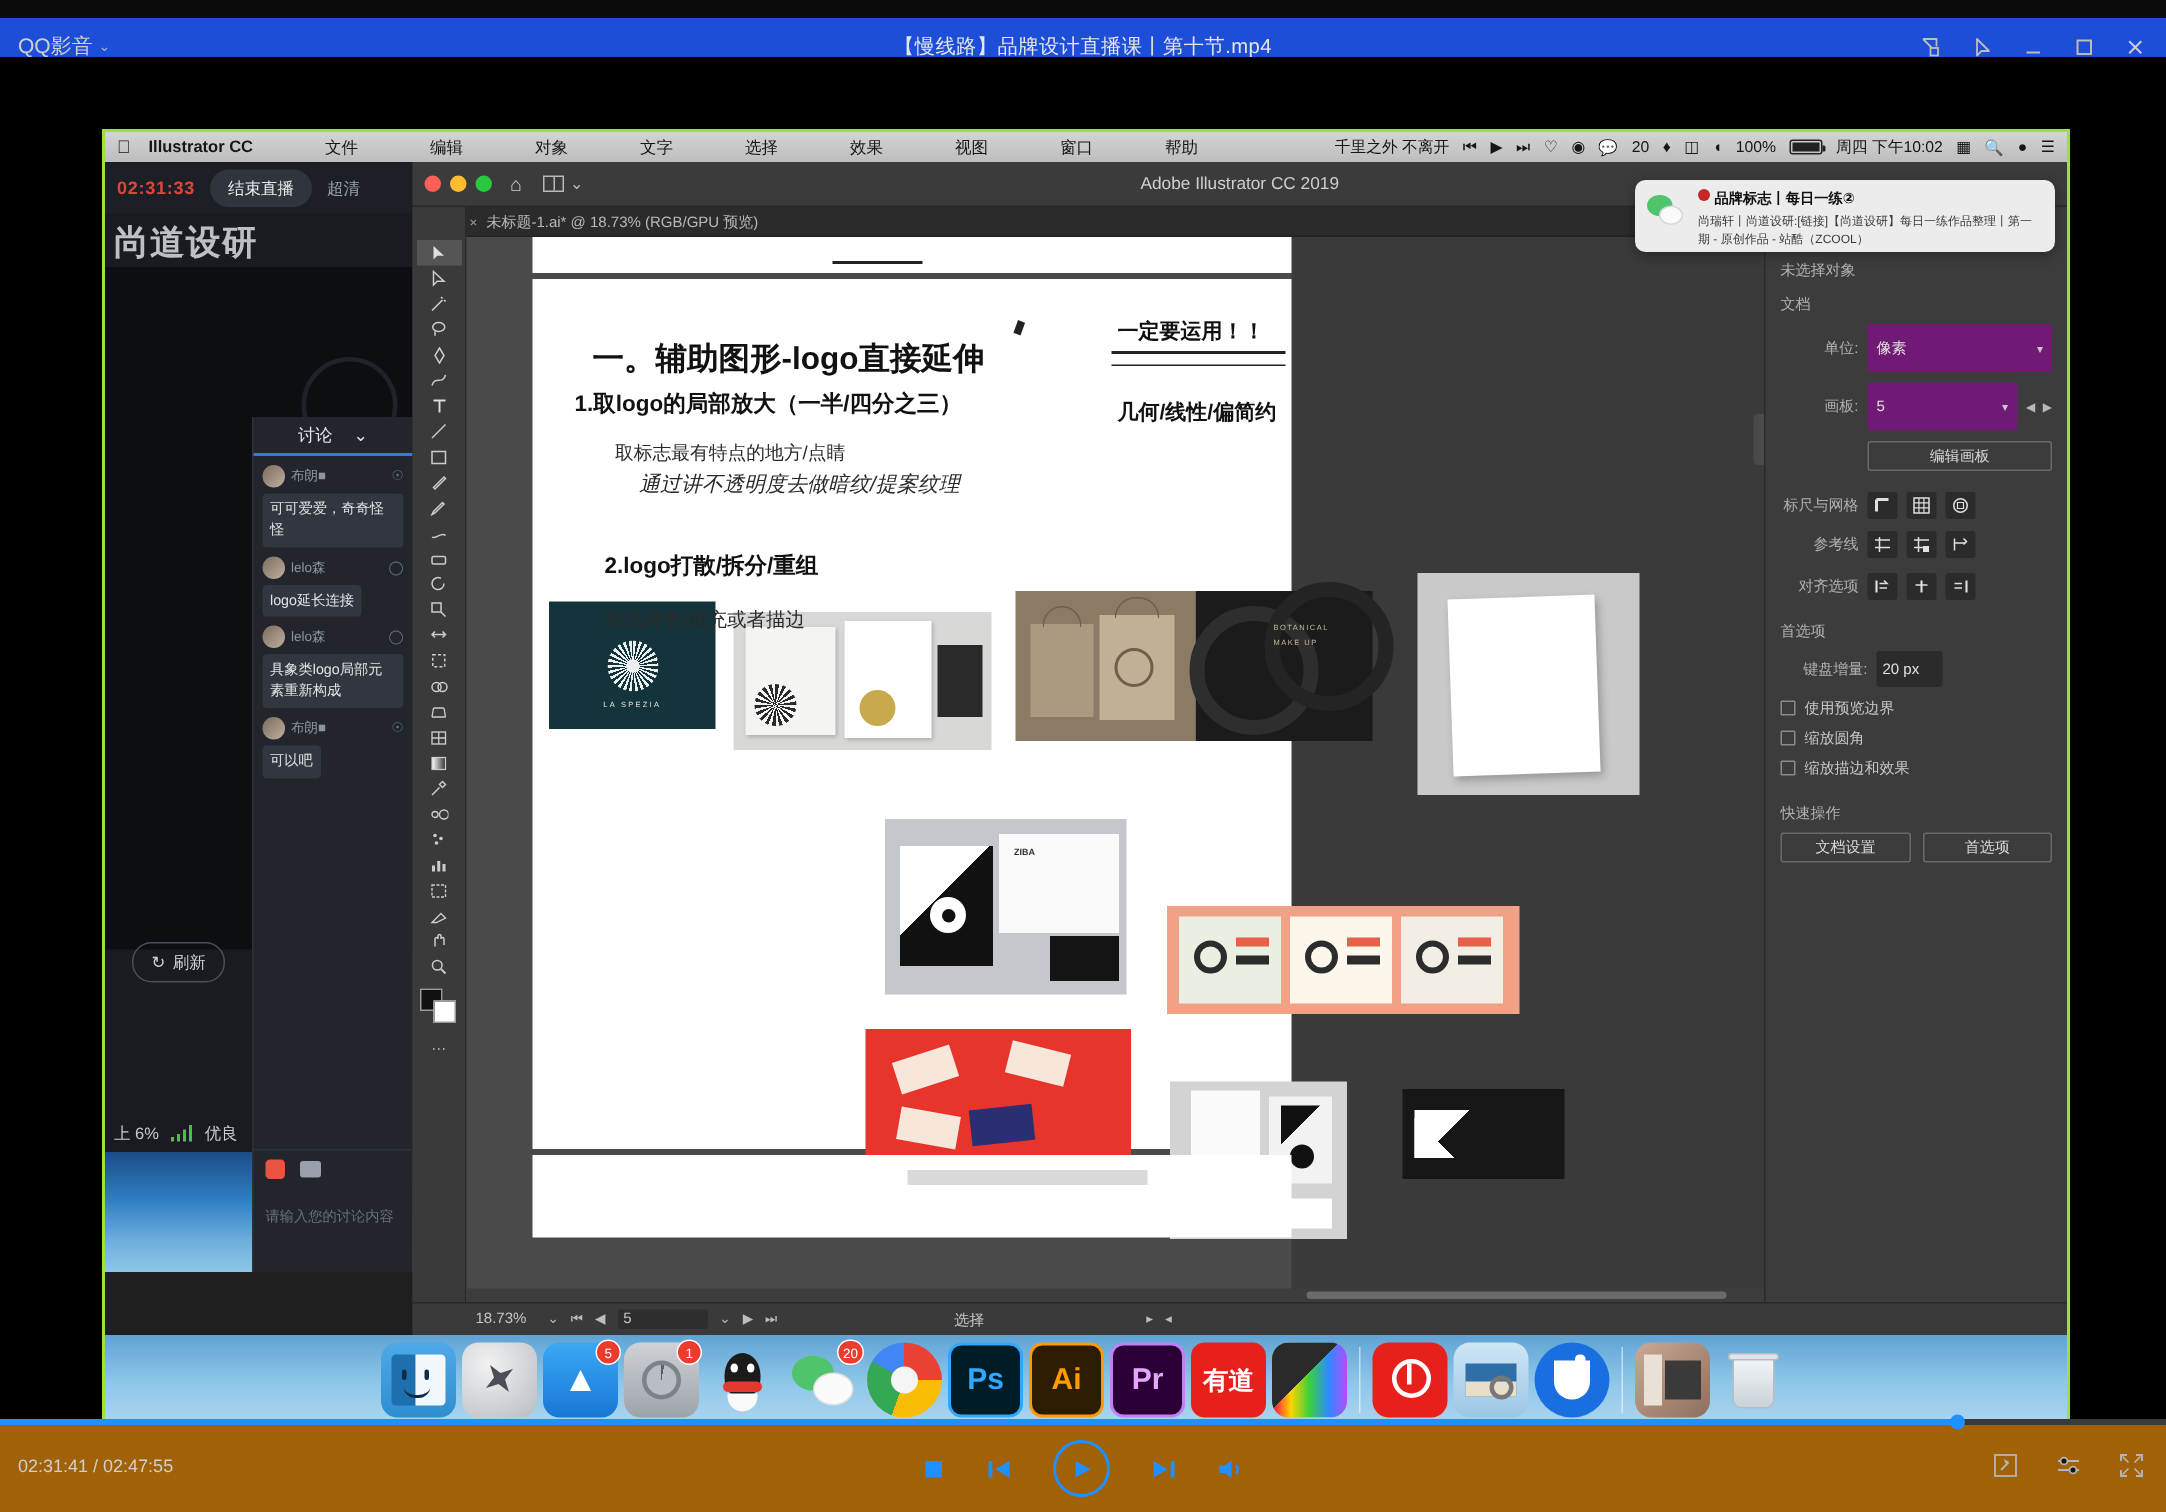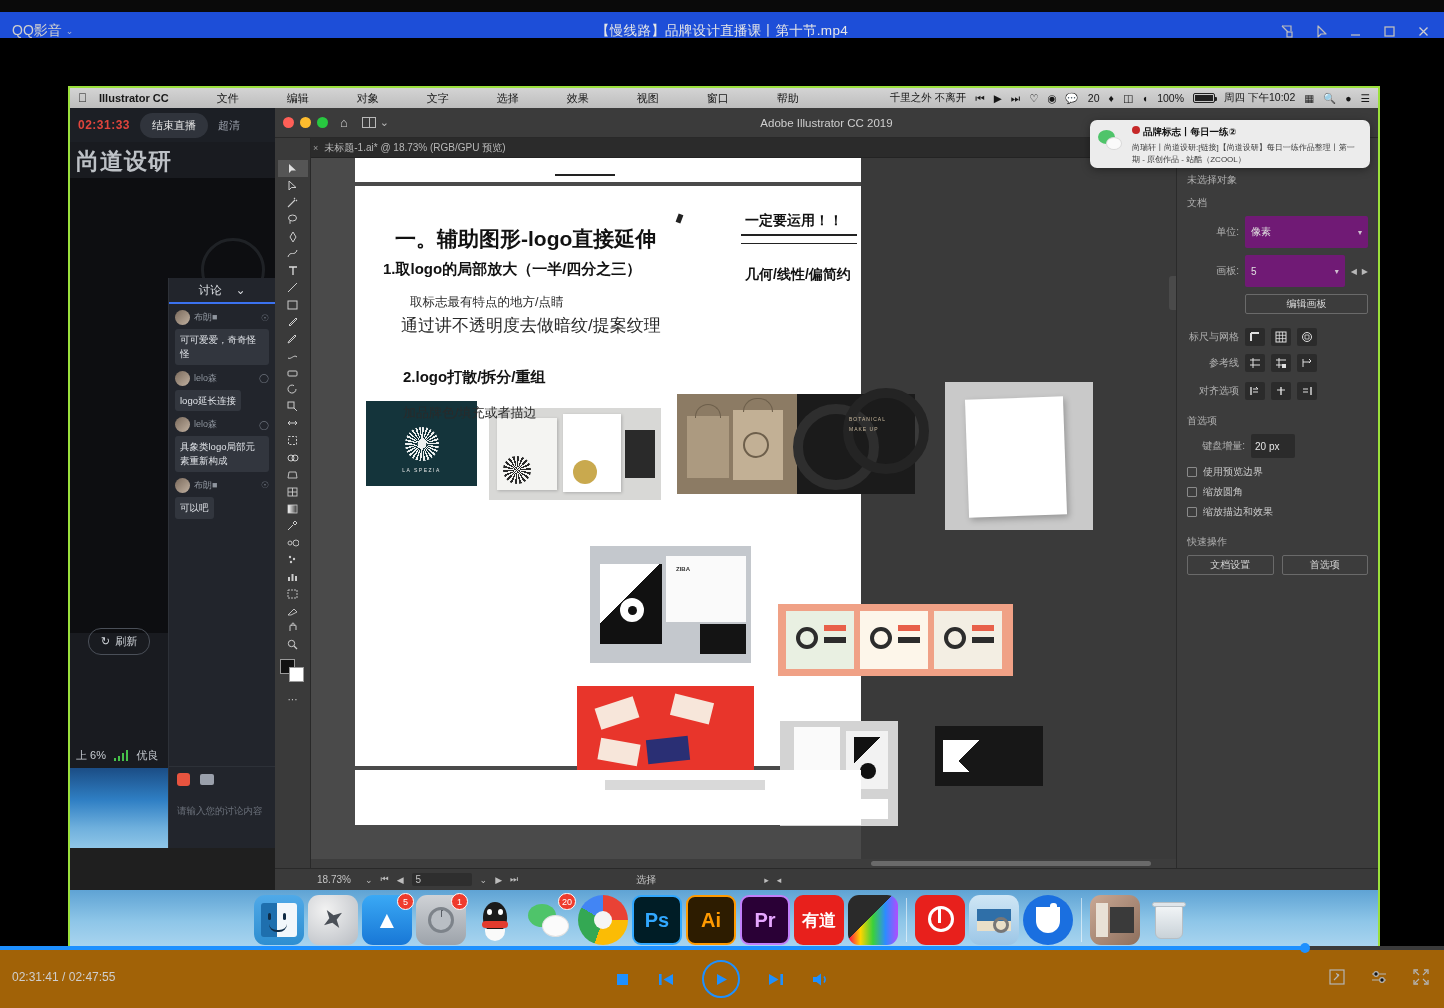--- a/index.html
+++ b/index.html
@@ -765,21 +765,21 @@
             <div style="position:absolute;left:322px;top:28px;width:5px;height:9px;background:#222;transform:rotate(20deg);"></div>
             <div class="doc-h1" style="left:390px; top:26px; font-size:14px;">一定要运用！！</div>
             <div class="underline-box" style="left:386px; top:48px; width:116px;">
               <i></i>
                 <i></i>
             </div>
             <div class="doc-h1" style="left:390px; top:80px; font-size:14px;">几何/线性/偏简约</div>
 
             <div class="doc-h1" style="left:28px; top:74px; font-size:15px;">1.取logo的局部放大（一半/四分之三）</div>
             <div class="doc-text" style="left:55px; top:108px; font-size:12.5px;">取标志最有特点的地方/点睛</div>
-            <div class="doc-text" style="left:46px; top:128px; font-size:17px;">通过讲不透明度去做暗纹/提案纹理</div>
+            <div class="doc-text" style="left:71px; top:128px; font-size:14px;font-style:italic;">通过讲不透明度去做暗纹/提案纹理</div>
 
             <div class="mock" id="mock1">
               <div class="emblem"></div>
               <div class="cap">LA SPEZIA</div>
             </div>
             <div class="mock" id="mock2">
               <div style="position:absolute;left:8px;top:10px;width:60px;height:72px;background:#f4f4f2;box-shadow:1px 1px 3px rgba(0,0,0,.2);"></div>
               <div style="position:absolute;left:74px;top:6px;width:58px;height:78px;background:#fff;box-shadow:1px 1px 3px rgba(0,0,0,.2);"></div>
               <div style="position:absolute;left:136px;top:22px;width:30px;height:48px;background:#2a2a2a;"></div>
               <div style="position:absolute;left:14px;top:48px;width:28px;height:28px;border-radius:50%;background:repeating-conic-gradient(#2a2a2a 0 10deg,#f4f4f2 10deg 20deg);"></div>

